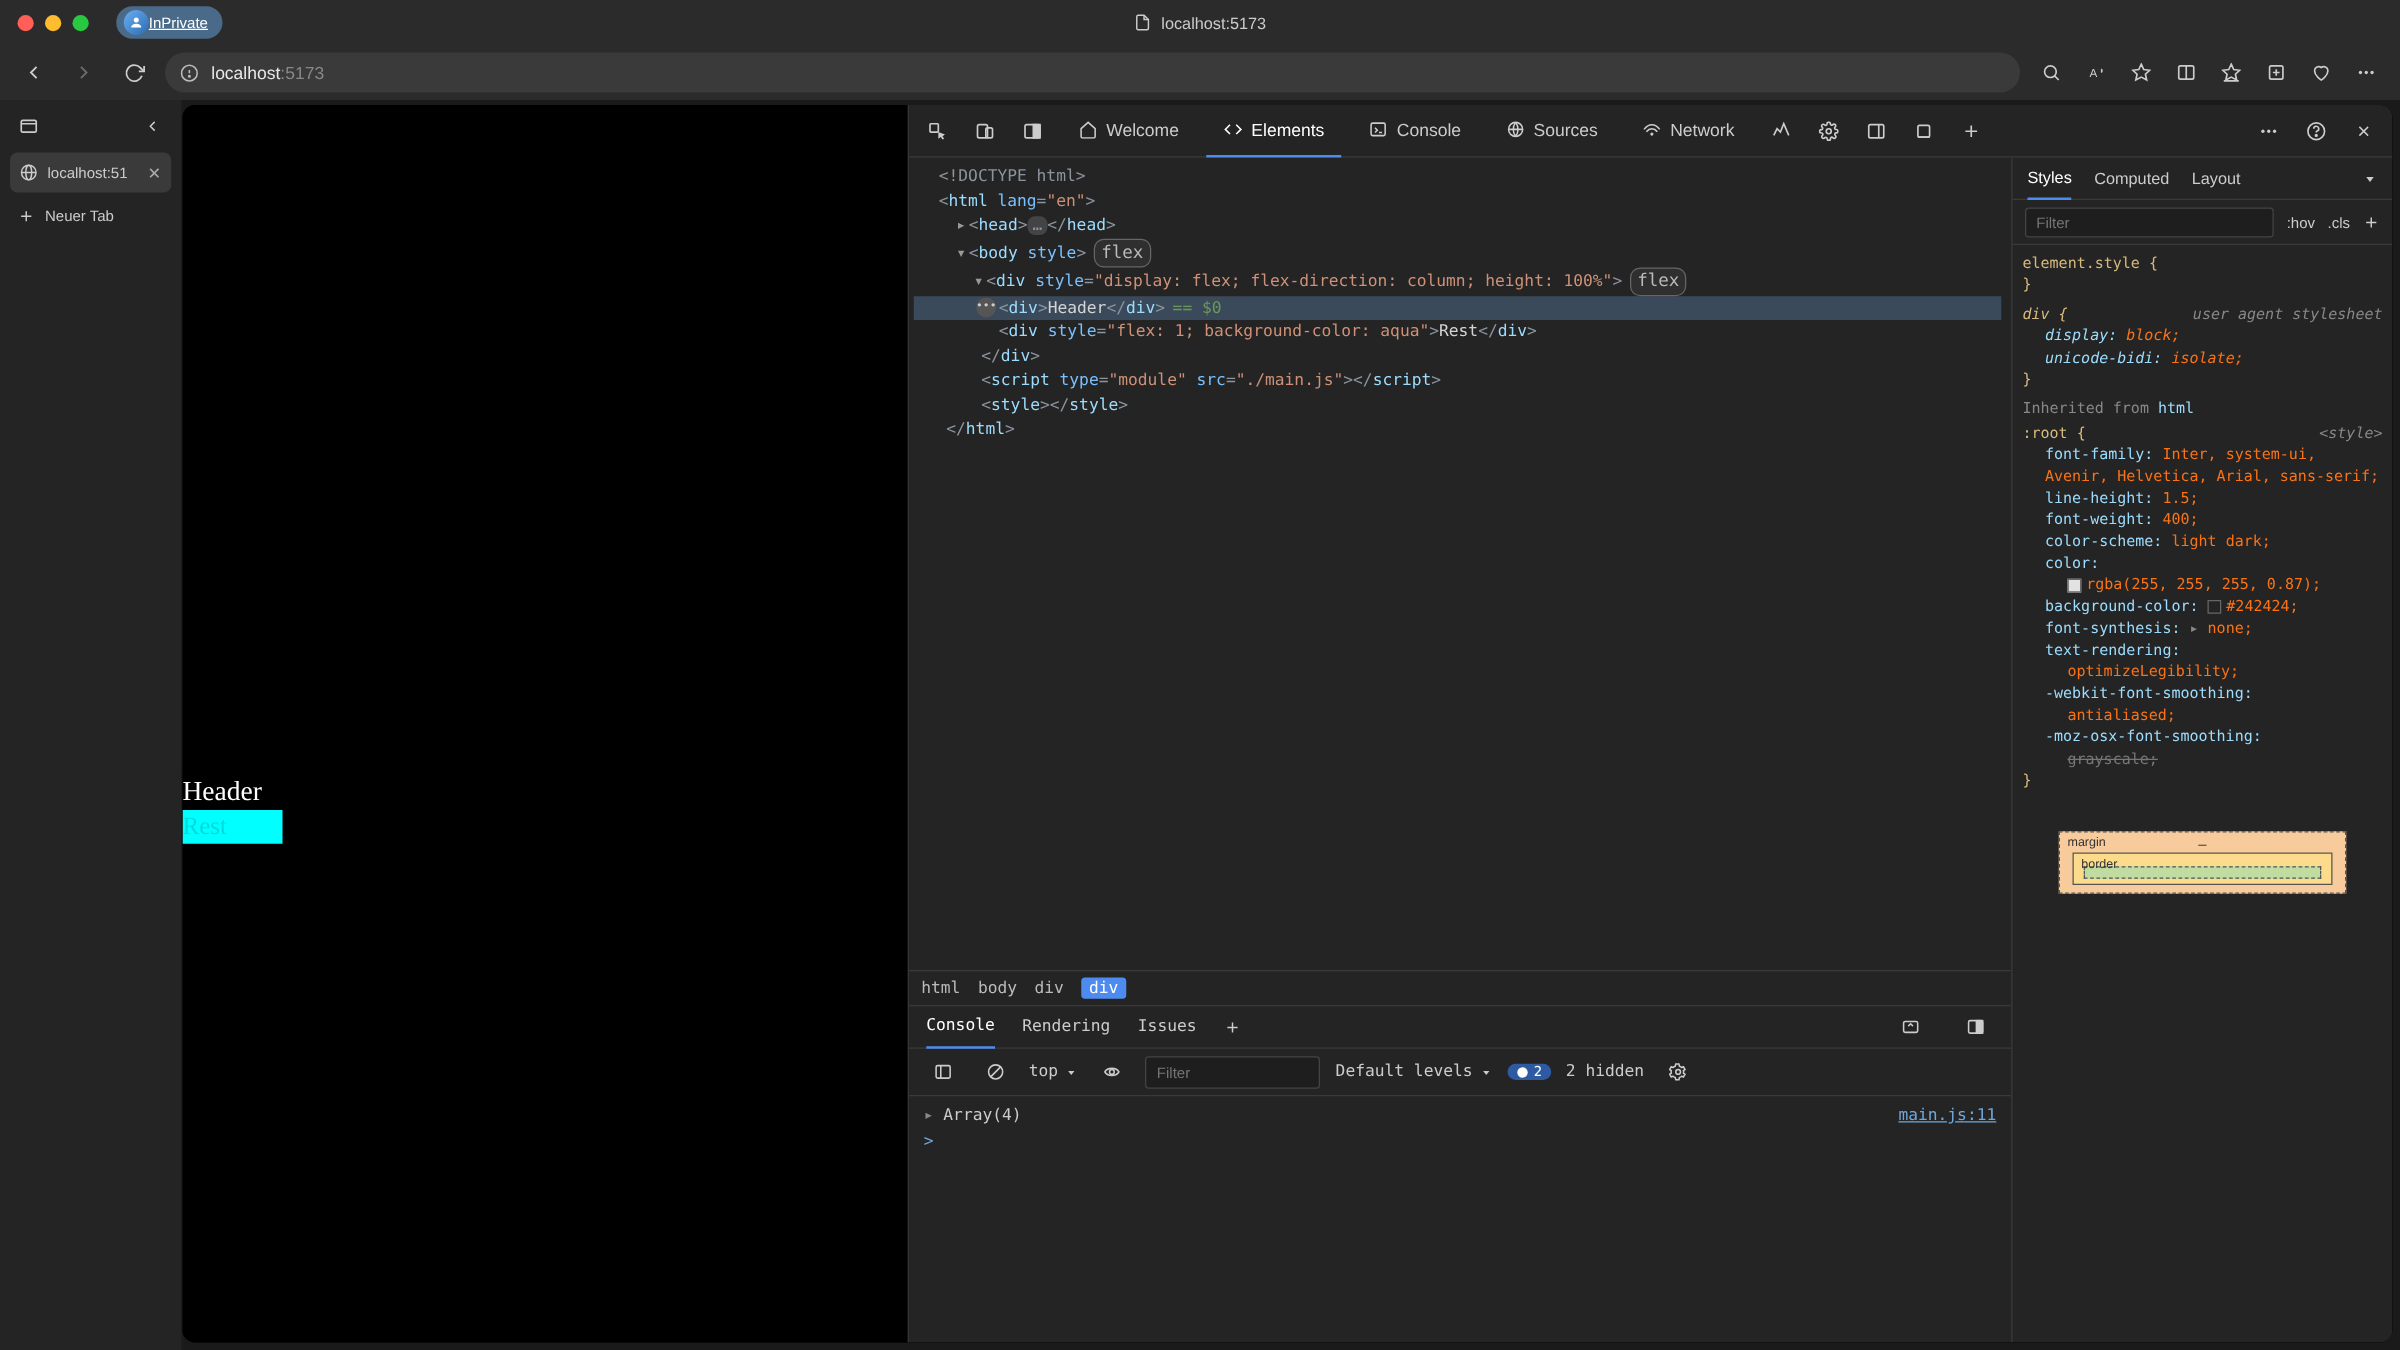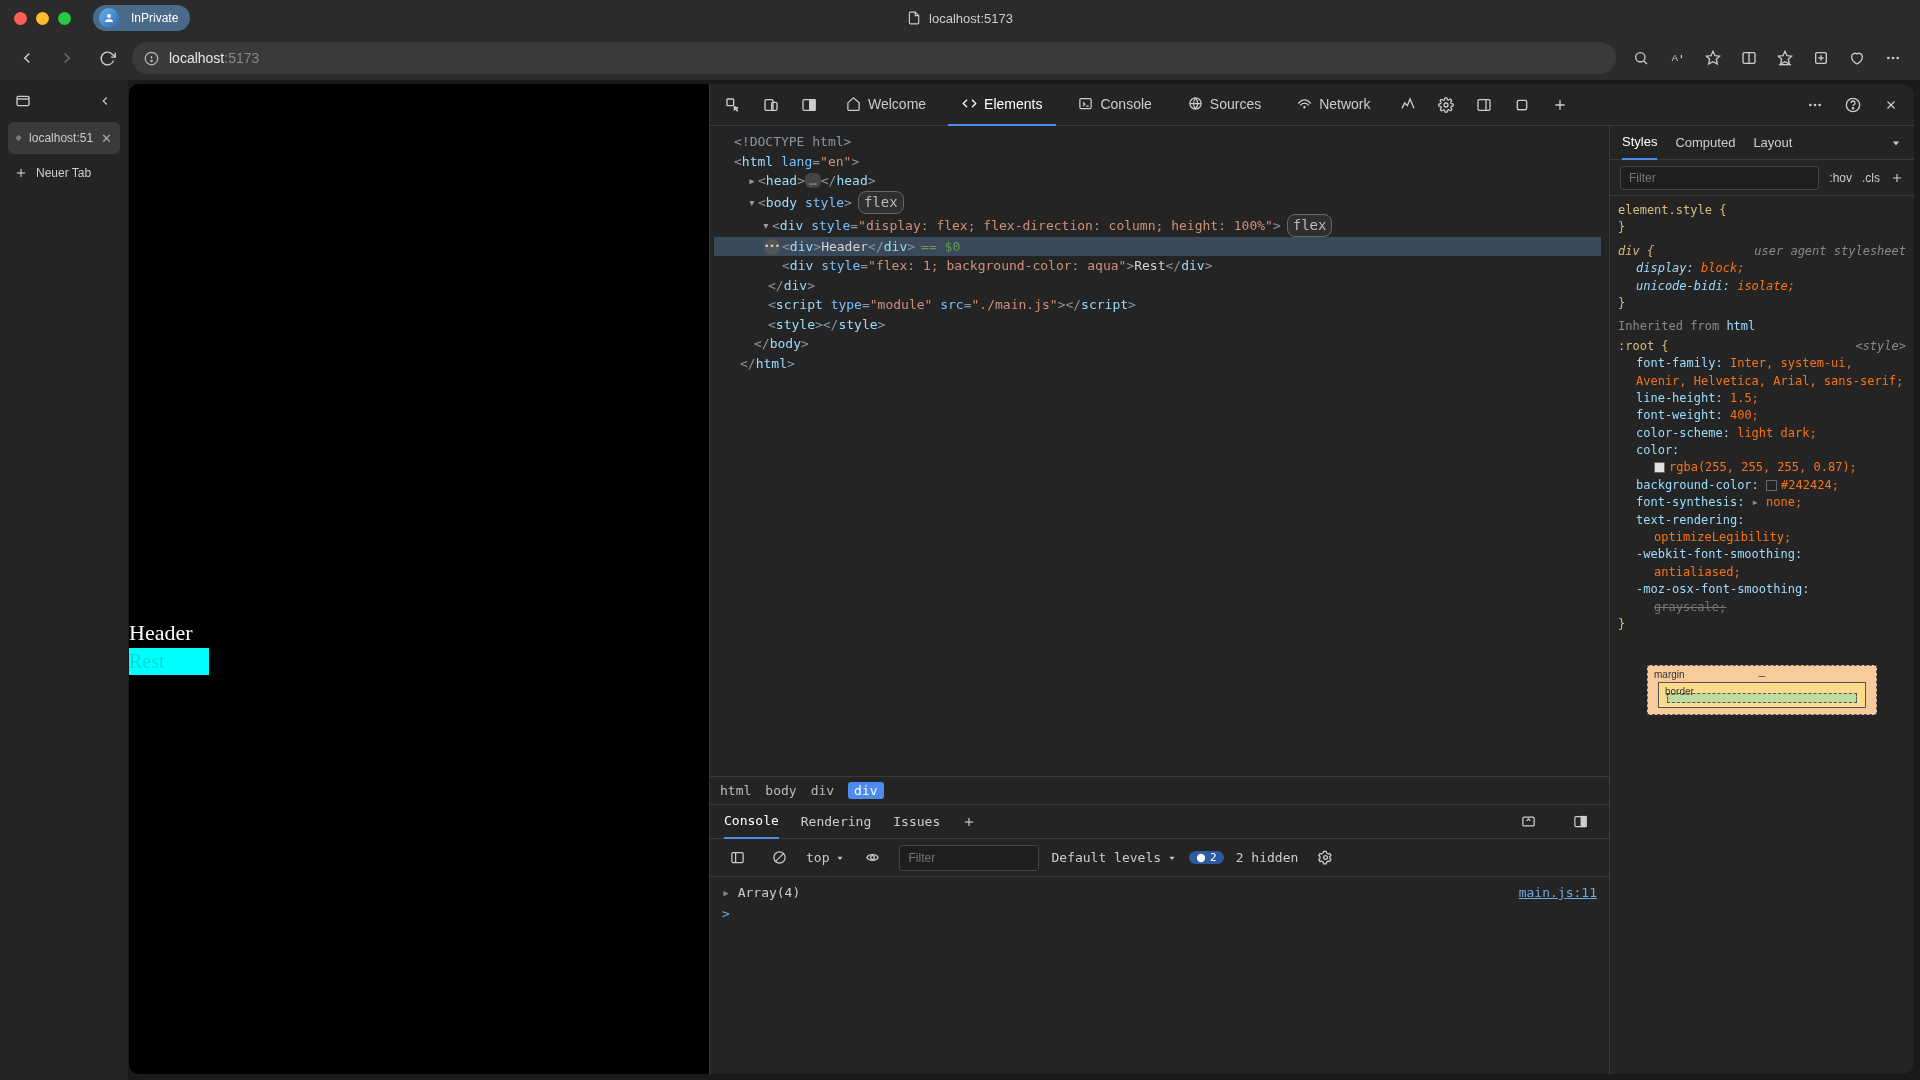--- a/index.html
+++ b/index.html
@@ -26,23 +26,24 @@
   .tl.red { background: #ff5f57; }
   .tl.yellow { background: #febc2e; }
   .tl.green { background: #28c840; }
   .inprivate-badge {
     margin-left: 22px;
     background: #4a6a8a;
     border-radius: 14px;
     padding: 3px 12px 3px 6px;
     display: flex;
     align-items: center;
-    gap: 12px;
+    gap: 0;
     font-size: 12px;
     color: #fff;
+    text-decoration: underline;
   }
   .inprivate-badge .avatar {
     width: 20px; height: 20px; border-radius: 50%;
     background: linear-gradient(135deg,#6ab0f3,#2d6bb0);
     display: flex; align-items: center; justify-content: center;
     font-size: 11px; color: #fff;
   }
   .title-center {
     position: absolute; left: 50%; transform: translateX(-50%);
     display: flex; align-items: center; gap: 8px; color: #ccc; font-size: 13px;
@@ -72,21 +73,21 @@
     gap: 10px;
     color: #bbb;
     font-size: 14px;
   }
   .addrbar .host { color: #e8e8e8; }
   .addrbar .path { color: #888; }
   .toolbar-right { display: flex; align-items: center; gap: 6px; }
   
   .main { display: flex; height: calc(1080px - 36px - 44px); }
   .left-pane {
-    width: 129px;
+    width: 146px;
     background: #242424;
     border-right: 1px solid #1a1a1a;
     padding: 8px;
     display: flex; flex-direction: column; gap: 8px;
   }
   .vtab-row {
     display: flex; align-items: center; justify-content: space-between;
     height: 26px; color: #ccc;
   }
   .vtab {
@@ -589,21 +590,20 @@
             <div class="dom-line" style="padding-left:20px"><span class="punct">&lt;!DOCTYPE html&gt;</span></div>
             <div class="dom-line" style="padding-left:20px"><span class="punct">&lt;</span><span class="tagname">html</span><span class="attrname"> lang</span><span class="punct">=</span><span class="attrval">"en"</span><span class="punct">&gt;</span></div>
             <div class="dom-line" style="padding-left:34px"><span class="caret">▸</span><span class="punct">&lt;</span><span class="tagname">head</span><span class="punct">&gt;</span><span class="punct" style="background:#444;border-radius:6px;padding:0 4px">…</span><span class="punct">&lt;/</span><span class="tagname">head</span><span class="punct">&gt;</span></div>
             <div class="dom-line" style="padding-left:34px"><span class="caret">▾</span><span class="punct">&lt;</span><span class="tagname">body </span><span class="attrname">style</span><span class="punct">&gt;</span><span class="flex-badge">flex</span></div>
             <div class="dom-line" style="padding-left:48px"><span class="caret">▾</span><span class="punct">&lt;</span><span class="tagname">div </span><span class="attrname">style</span><span class="punct">=</span><span class="attrval">"display: flex; flex-direction: column; height: 100%"</span><span class="punct">&gt;</span><span class="flex-badge">flex</span></div>
             <div class="dom-line selected" style="padding-left:68px"><span class="ellipsis-circle">•••</span><span class="punct">&lt;</span><span class="tagname">div</span><span class="punct">&gt;</span><span class="txt">Header</span><span class="punct">&lt;/</span><span class="tagname">div</span><span class="punct">&gt;</span><span class="eq0">== $0</span></div>
             <div class="dom-line" style="padding-left:68px"><span class="punct">&lt;</span><span class="tagname">div </span><span class="attrname">style</span><span class="punct">=</span><span class="attrval">"flex: 1; background-color: aqua"</span><span class="punct">&gt;</span><span class="txt">Rest</span><span class="punct">&lt;/</span><span class="tagname">div</span><span class="punct">&gt;</span></div>
             <div class="dom-line" style="padding-left:54px"><span class="punct">&lt;/</span><span class="tagname">div</span><span class="punct">&gt;</span></div>
             <div class="dom-line" style="padding-left:54px"><span class="punct">&lt;</span><span class="tagname">script </span><span class="attrname">type</span><span class="punct">=</span><span class="attrval">"module"</span> <span class="attrname">src</span><span class="punct">=</span><span class="attrval">"./main.js"</span><span class="punct">&gt;&lt;/</span><span class="tagname">script</span><span class="punct">&gt;</span></div>
             <div class="dom-line" style="padding-left:54px"><span class="punct">&lt;</span><span class="tagname">style</span><span class="punct">&gt;&lt;/</span><span class="tagname">style</span><span class="punct">&gt;</span></div>
-            <div class="dom-line" style="padding-left:40px"><span class="punct">&lt;/</span><span class="tagname">body</span><span class="punct">&gt;</span></div>
             <div class="dom-line" style="padding-left:26px"><span class="punct">&lt;/</span><span class="tagname">html</span><span class="punct">&gt;</span></div>
           </div>
           <div class="breadcrumb">
             <span class="crumb">html</span>
             <span class="crumb">body</span>
             <span class="crumb">div</span>
             <span class="crumb active">div</span>
           </div>
 
           <div class="drawer">

